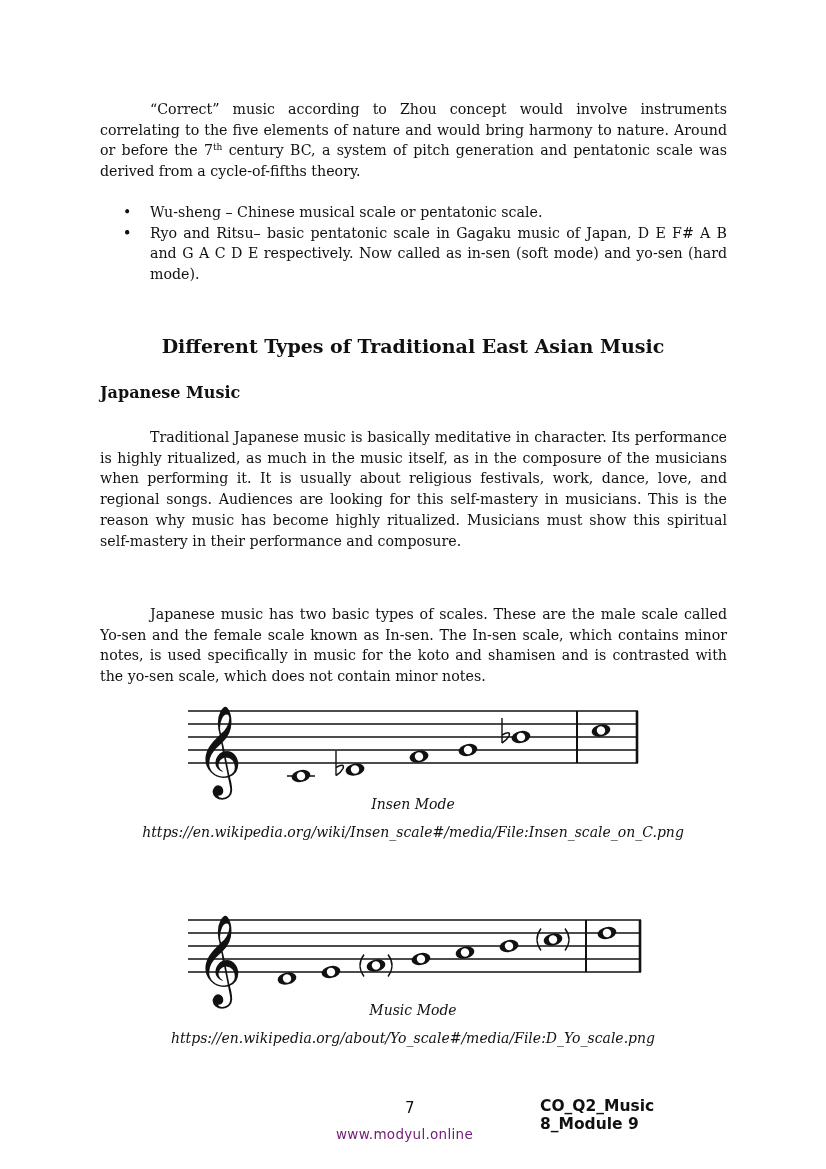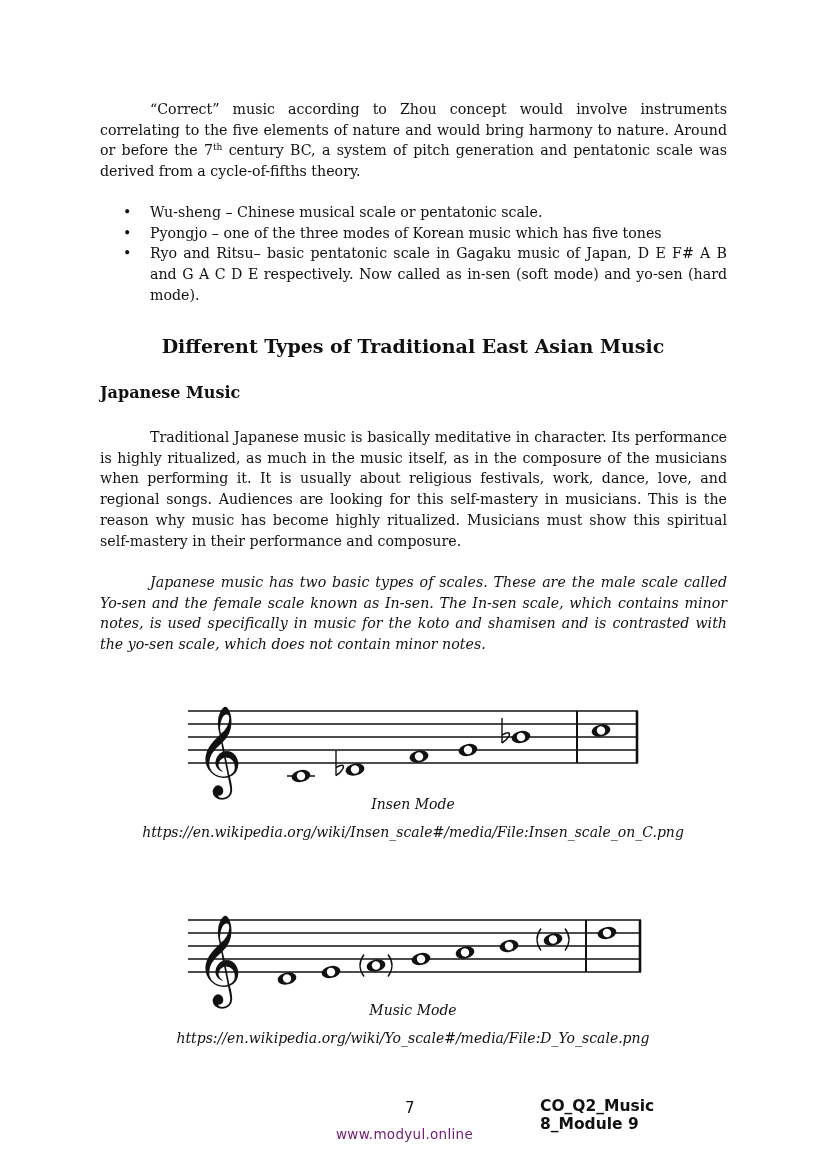--- a/index.html
+++ b/index.html
@@ -46,30 +46,30 @@
 </style>
 </head>
 <body>
 
 <div class="page">
 
   <p class="para" style="top:99px;"><span class="indent"></span><span>“Correct” music according to Zhou concept would involve instruments correlating to the five elements of nature and would bring harmony to nature. Around or before the 7</span><sup>th</sup><span> century BC, a system of pitch generation and pentatonic scale was derived from a cycle-of-fifths theory.</span></p>
 
   <ul class="bullets">
     <li><span class="dot">•</span><span>Wu-sheng – Chinese musical scale or pentatonic scale.</span></li>
-    <li><span class="dot">•</span><span>Pyongjo – one of the three modes of Korean music which has five tones</span></li>
+    <li><span class="dot">•</span></li>
     <li><span class="dot">•</span><span>Ryo and Ritsu– basic pentatonic scale in Gagaku music of Japan, D E F# A B and G A C D E respectively. Now called as in-sen (soft mode) and yo-sen (hard mode).</span></li>
   </ul>
 
   <h1 class="h1">Different Types of Traditional East Asian Music</h1>
   <h2 class="h2">Japanese Music</h2>
 
   <p class="para" style="top:427px;"><span class="indent"></span><span>Traditional Japanese music is basically meditative in character. Its performance is highly ritualized, as much in the music itself, as in the composure of the musicians when performing it. It is usually about religious festivals, work, dance, love, and regional songs. Audiences are looking for this self-mastery in musicians. This is the reason why music has become highly ritualized. Musicians must show this spiritual self-mastery in their performance and composure.</span></p>
 
-  <p class="para" style="top:572px;font-style:italic;"><span class="indent"></span><span>Japanese music has two basic types of scales. These are the male scale called Yo-sen and the female scale known as In-sen. The In-sen scale, which contains minor notes, is used specifically in music for the koto and shamisen and is contrasted with the yo-sen scale, which does not contain minor notes.</span></p>
+  <p class="para" style="top:604px;"><span class="indent"></span><span>Japanese music has two basic types of scales. These are the male scale called Yo-sen and the female scale known as In-sen. The In-sen scale, which contains minor notes, is used specifically in music for the koto and shamisen and is contrasted with the yo-sen scale, which does not contain minor notes.</span></p>
 
   <svg class="staff" width="826" height="1169" style="pointer-events:none;">
     <g id="insen-staff">
         <line x1="188" x2="638" y1="711" y2="711" stroke="#111" stroke-width="1.3"></line>
         <line x1="188" x2="638" y1="724" y2="724" stroke="#111" stroke-width="1.3"></line>
         <line x1="188" x2="638" y1="737" y2="737" stroke="#111" stroke-width="1.3"></line>
         <line x1="188" x2="638" y1="750" y2="750" stroke="#111" stroke-width="1.3"></line>
         <line x1="188" x2="638" y1="763" y2="763" stroke="#111" stroke-width="1.3"></line>
         <line x1="577" x2="577" y1="711" y2="763" stroke="#111" stroke-width="2"></line>
         <line x1="637" x2="637" y1="711" y2="763" stroke="#111" stroke-width="2.6"></line>
@@ -149,18 +149,18 @@
           <ellipse cx="607" cy="933" rx="9.5" ry="6" fill="#111" transform="rotate(-12 607 933)"></ellipse>
           <ellipse cx="607" cy="933" rx="4.3" ry="4.1" fill="#fff" transform="rotate(40 607 933)"></ellipse>
         </g>
       </g>
   </svg>
 
   <p class="caption" style="top:824px;">https://en.wikipedia.org/wiki/Insen_scale#/media/File:Insen_scale_on_C.png</p>
   <p class="caption" style="top:796px;">Insen Mode</p>
 
   <p class="caption" style="top:1002px;">Music Mode</p>
-  <p class="caption" style="top:1030px;">https://en.wikipedia.org/wiki/Yo_scale#/media/File:D_Yo_scale.png</p>
+  <p class="caption" style="top:1030px;">https://en.wikipedia.org/about/Yo_scale#/media/File:D_Yo_scale.png</p>
 
   <div class="footer-num">7</div>
   <div class="footer-code">CO_Q2_Music 8_Module 9</div>
   <div class="watermark">www.modyul.online</div>
 </div>
 
 </body></html>

